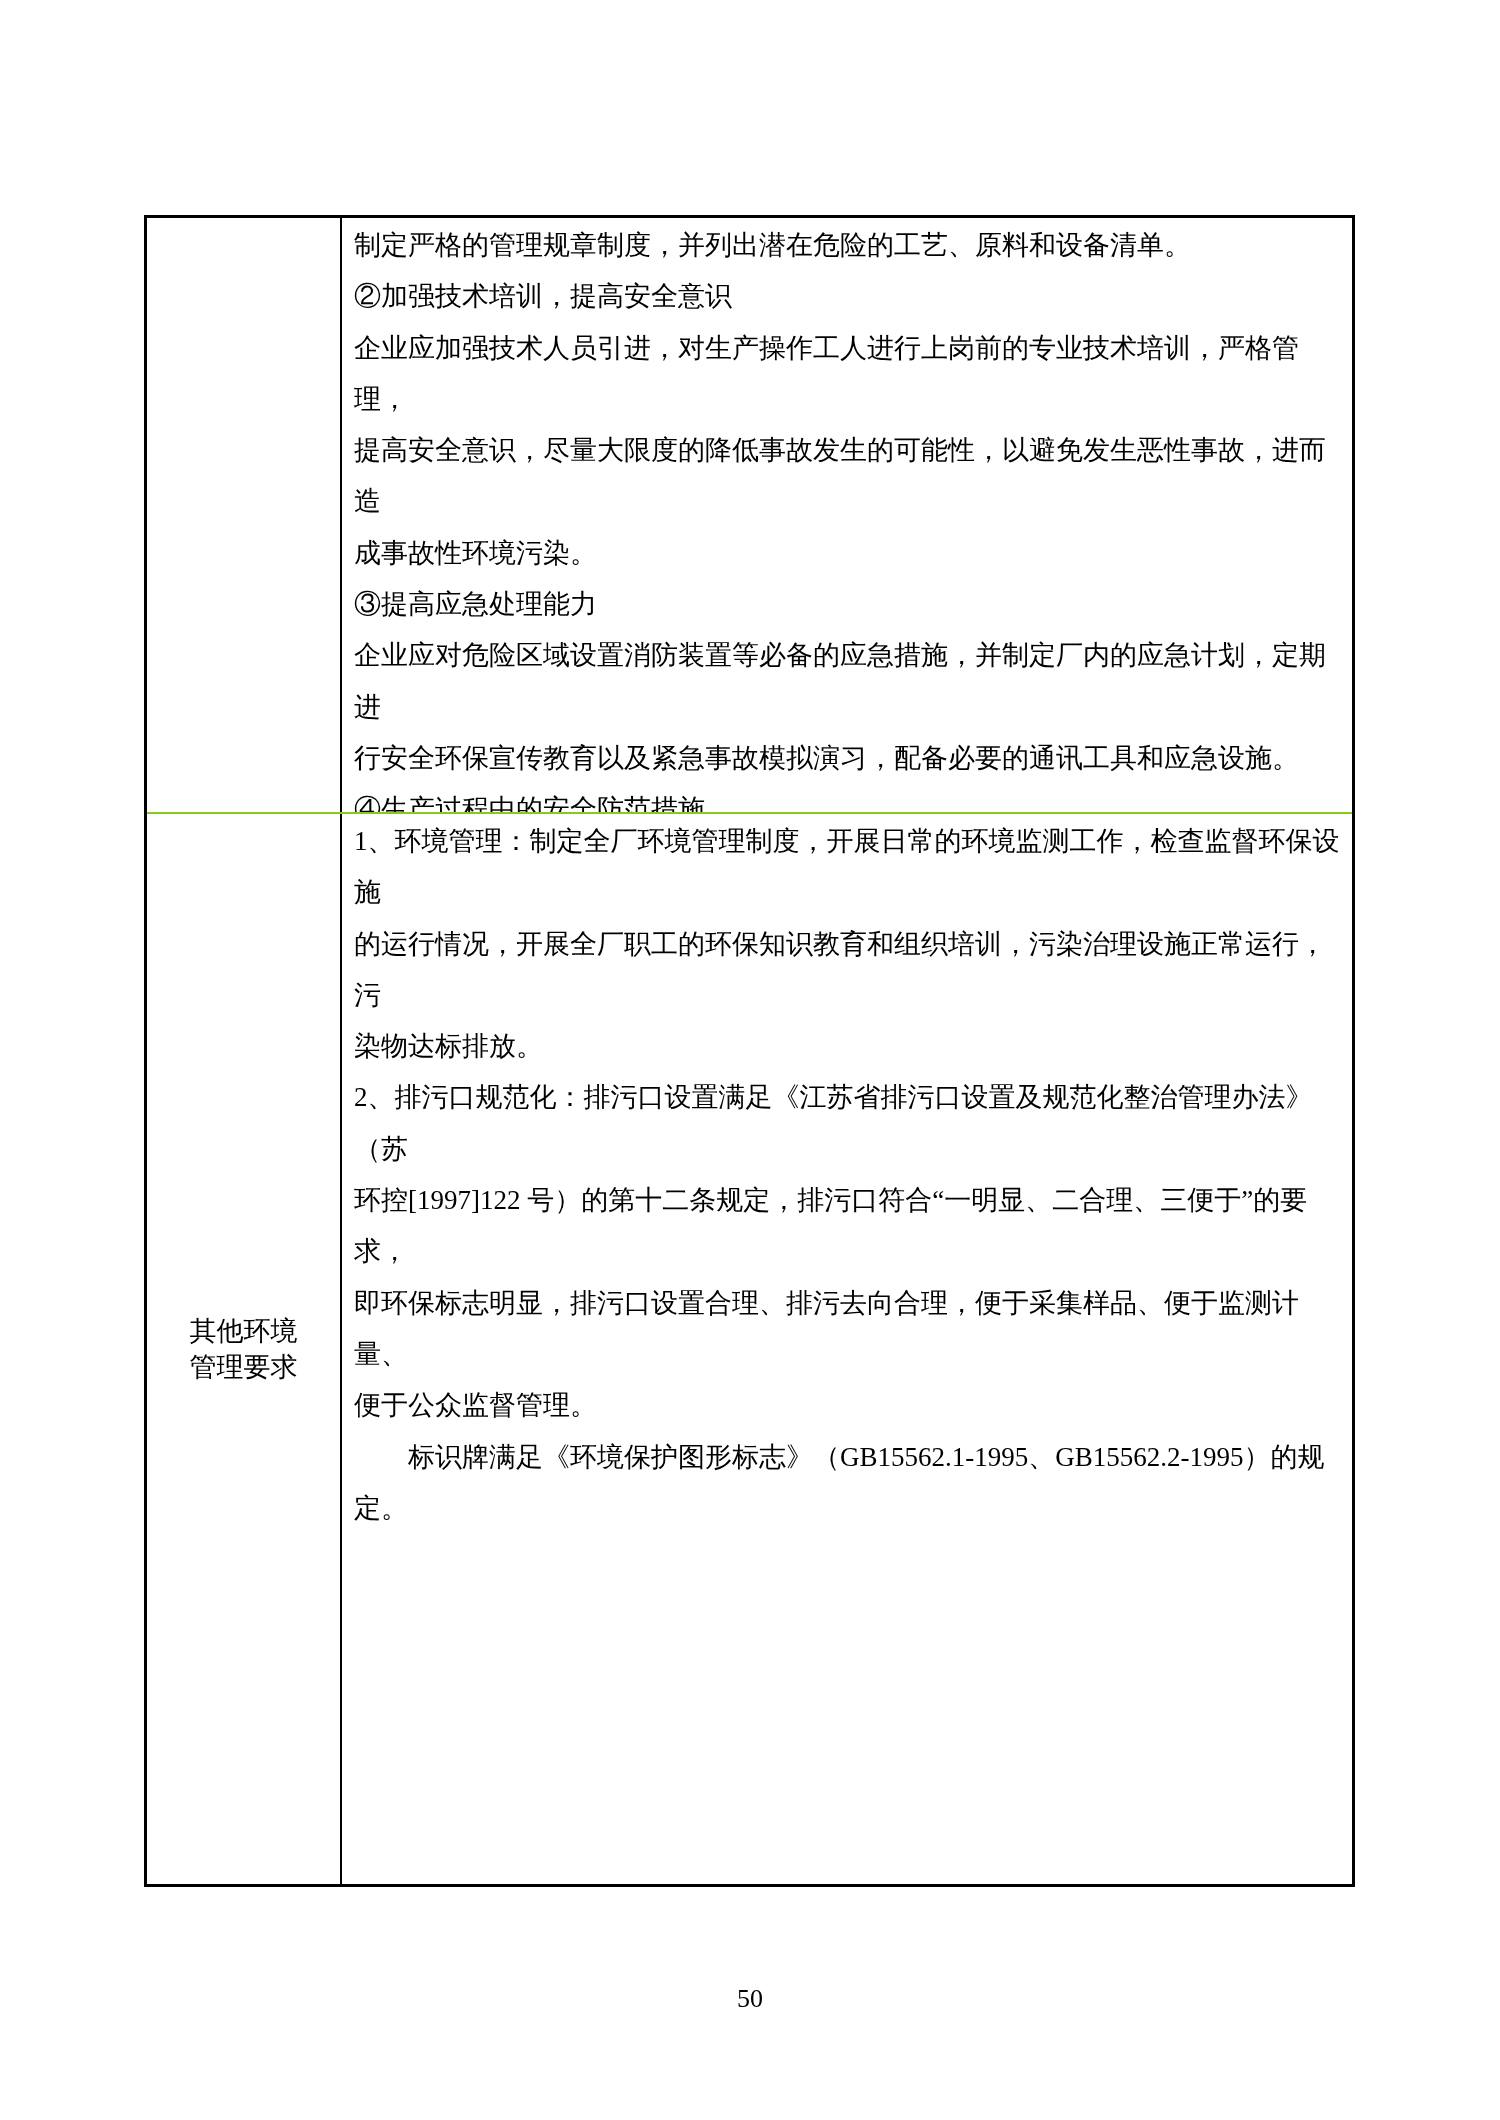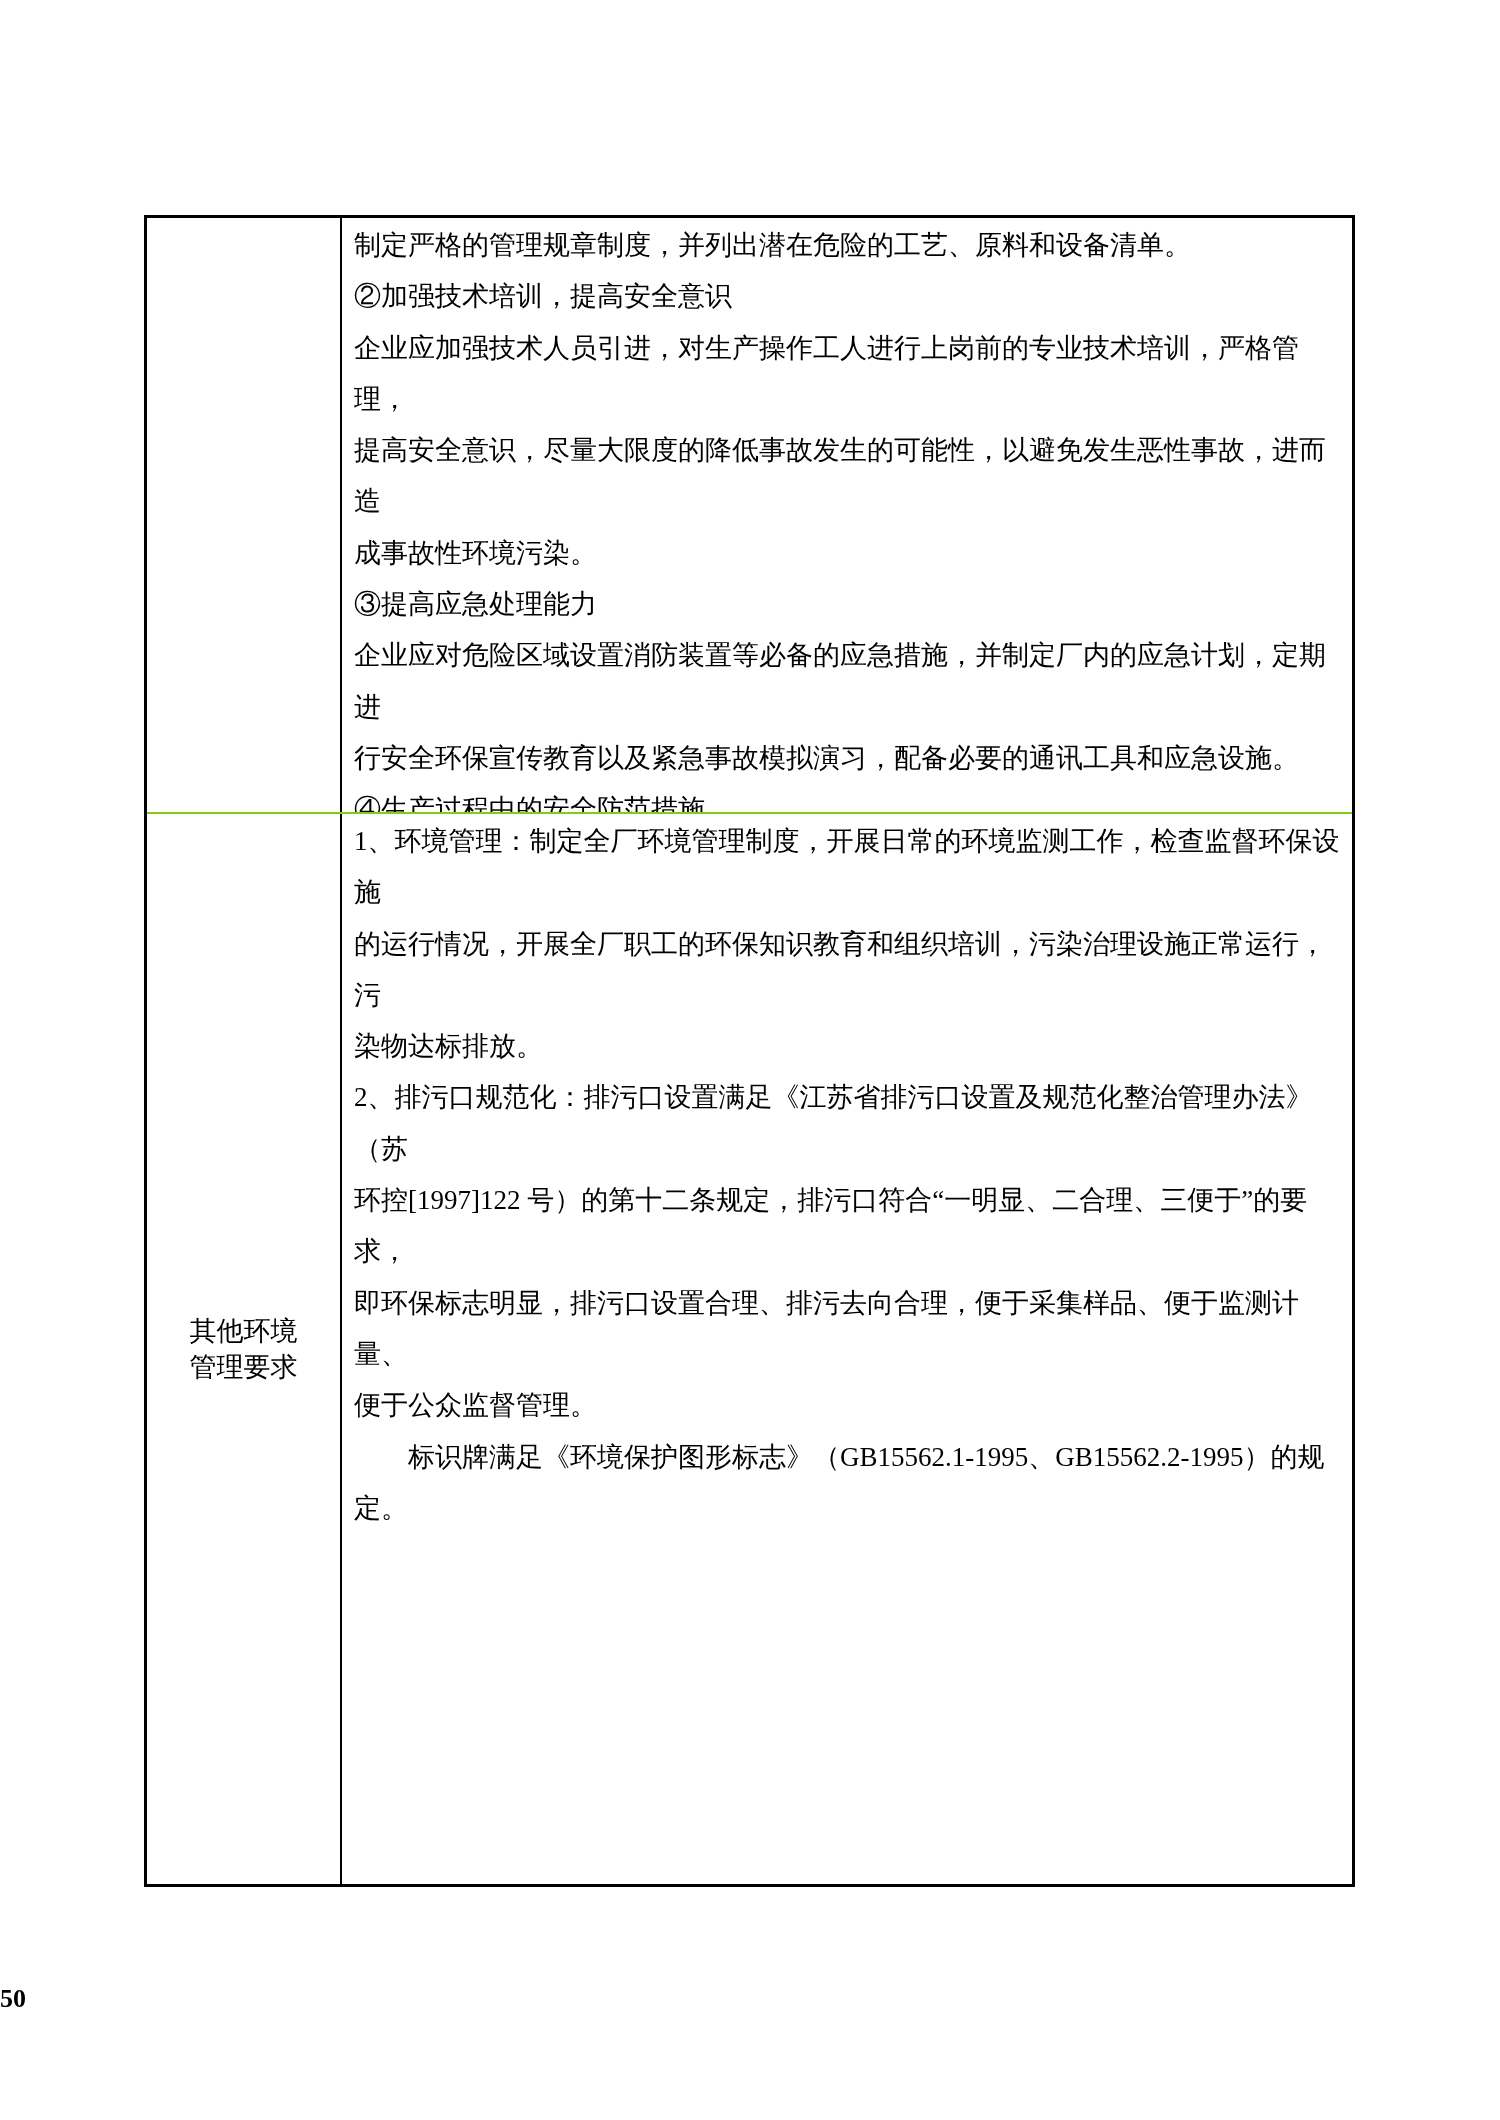--- a/index.html
+++ b/index.html
@@ -64,24 +64,23 @@
     font-size: 27px;
     line-height: 51.3px;
     white-space: pre-line;
     text-align: left;
   }
   .page-number {
     position: absolute;
     top: 1984px;
     left: 0;
     width: 100%;
-    text-align: left;
+    text-align: center;
     font-size: 26px;
     line-height: 30px;
-    font-weight: bold;
   }
 </style>
 </head>
 <body>
 
 <div class="page">
 
   <div class="doc-table">
 
     <div class="t-row first">

